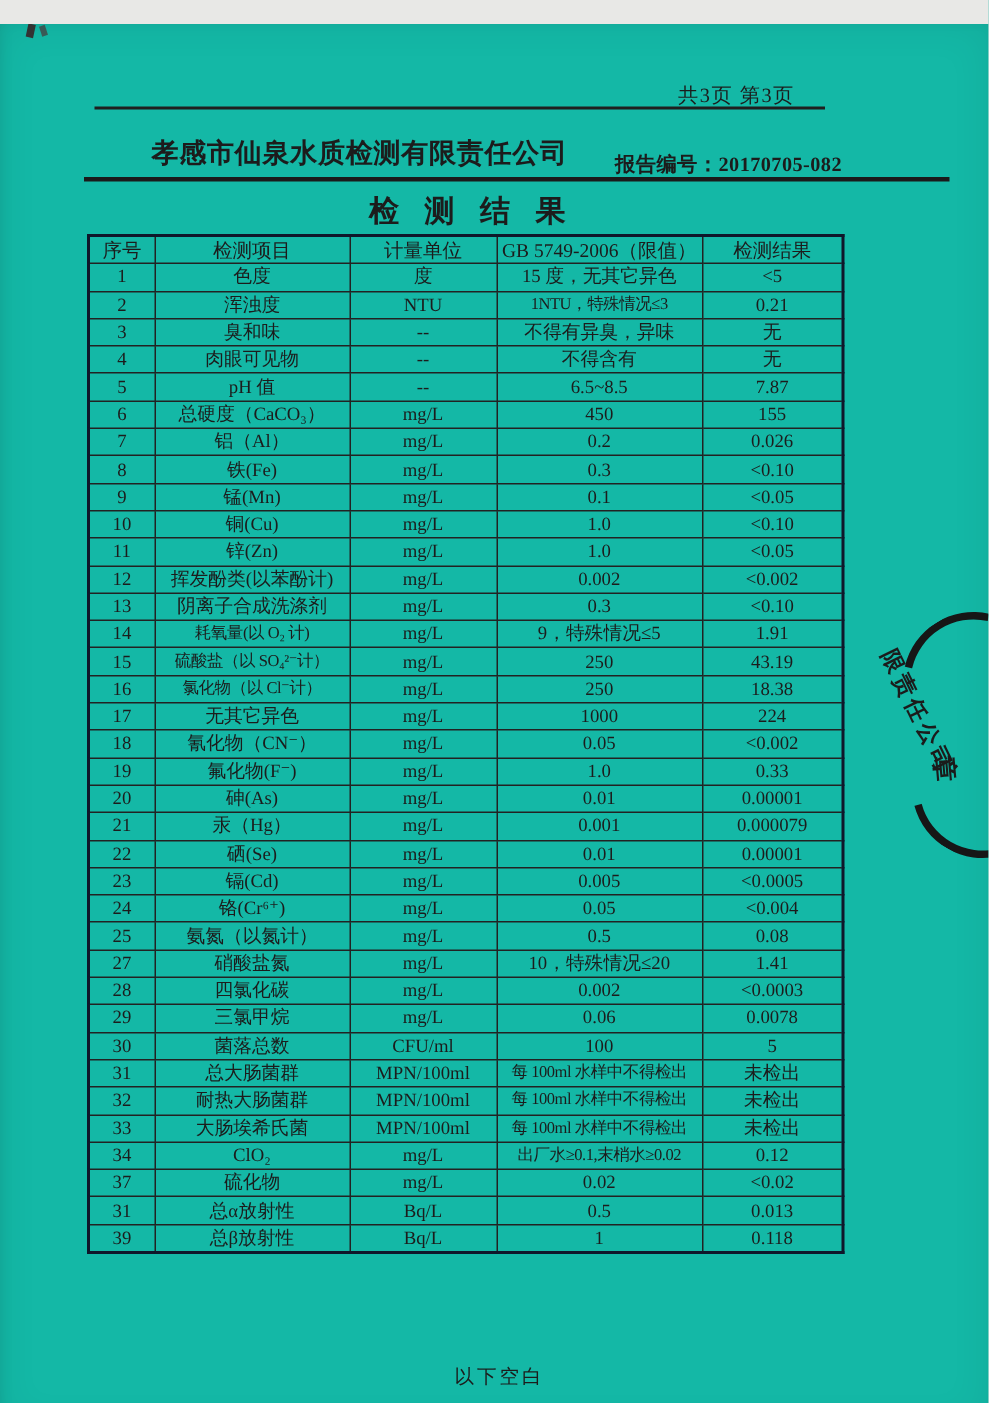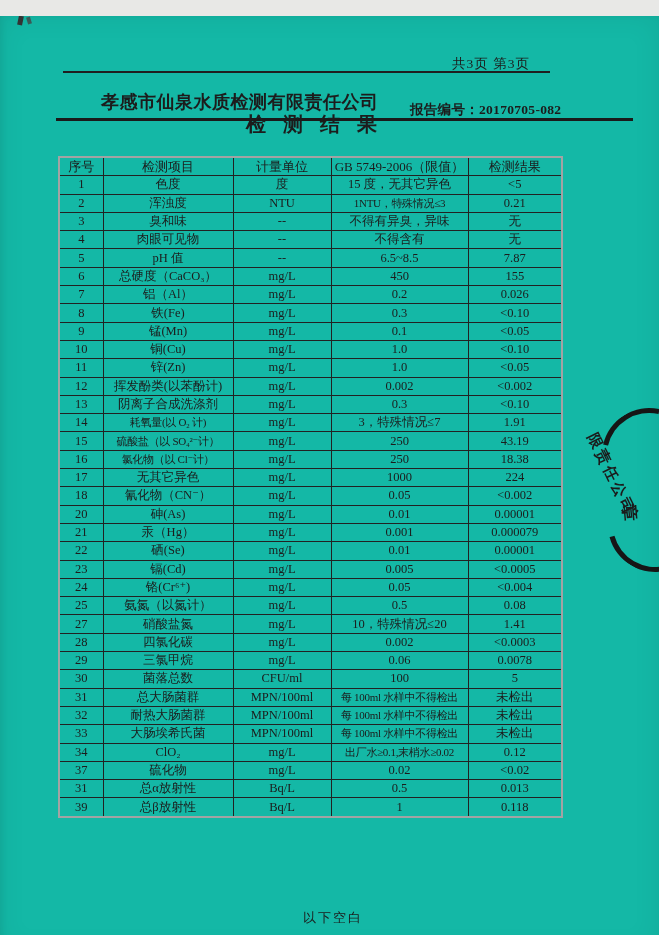--- a/index.html
+++ b/index.html
@@ -19,37 +19,37 @@
 
   .page-info{position:absolute;left:452px;top:39px;font-size:13.5px;letter-spacing:1px;}
   .rule-a{position:absolute;left:63px;top:55px;width:487px;height:2px;background:#1f1f1f;}
   .company-name{
     position:absolute;left:101px;top:74px;
     font-family:"Liberation Sans","DejaVu Sans",sans-serif;
     font-weight:bold;font-size:18px;letter-spacing:0.5px;
   }
   .report-no{position:absolute;left:410px;top:85px;font-size:13.5px;font-weight:bold;letter-spacing:0.3px;text-align:right;}
   .rule-b{position:absolute;left:56px;top:102px;width:577px;height:3px;background:#1a1a1a;}
-  .doc-title{position:absolute;left:246px;top:95px;font-size:20px;font-weight:bold;letter-spacing:6px;}
+  .doc-title{position:absolute;left:246px;top:111px;font-size:20px;font-weight:bold;letter-spacing:6px;}
 
   table.results{
     position:absolute;left:58px;top:140px;
     width:503px;table-layout:fixed;
     border-collapse:collapse;
     font-size:12.5px;
   }
   table.results th, table.results td{
     border:1px solid #222;
     height:17.3px;line-height:15px;
     padding:0 1px;
     text-align:center;vertical-align:middle;
     overflow:hidden;white-space:nowrap;
     font-weight:normal;
   }
-  table.results{border:2px solid #a3a3a3;}
+  table.results{border:2px solid #0f172a;}
   table.results th{font-size:13px;}
   td.tight{font-size:11px;letter-spacing:-0.3px;}
 
   .below-blank{position:absolute;left:303px;top:893px;font-size:13px;letter-spacing:2px;}
 
   
   .seal{position:absolute;left:588px;top:388px;width:71px;height:165px;color:#1b1b1b;}
   .seal-arc{position:absolute;width:84px;height:84px;border:5px solid transparent;border-radius:50%;}
   .seal-arc.top{left:14px;top:4px;border-top-color:#161616;transform:rotate(-32deg);}
   .seal-arc.bottom{left:20px;top:74px;border-bottom-color:#161616;transform:rotate(30deg);}
@@ -190,21 +190,21 @@
           <td>13</td>
           <td>阴离子合成洗涤剂</td>
           <td>mg/L</td>
           <td>0.3</td>
           <td>&lt;0.10</td>
         </tr>
         <tr>
           <td>14</td>
           <td class="tight">耗氧量(以 O₂ 计)</td>
           <td>mg/L</td>
-          <td>3，特殊情况≤7</td>
+          <td>9，特殊情况≤5</td>
           <td>1.91</td>
         </tr>
         <tr>
           <td>15</td>
           <td class="tight">硫酸盐（以 SO₄²⁻计）</td>
           <td>mg/L</td>
           <td>250</td>
           <td>43.19</td>
         </tr>
         <tr>
@@ -220,20 +220,27 @@
           <td>mg/L</td>
           <td>1000</td>
           <td>224</td>
         </tr>
         <tr>
           <td>18</td>
           <td>氰化物（CN⁻）</td>
           <td>mg/L</td>
           <td>0.05</td>
           <td>&lt;0.002</td>
+        </tr>
+        <tr>
+          <td>19</td>
+          <td>氟化物(F⁻)</td>
+          <td>mg/L</td>
+          <td>1.0</td>
+          <td>0.33</td>
         </tr>
         <tr>
           <td>20</td>
           <td>砷(As)</td>
           <td>mg/L</td>
           <td>0.01</td>
           <td>0.00001</td>
         </tr>
         <tr>
           <td>21</td>

